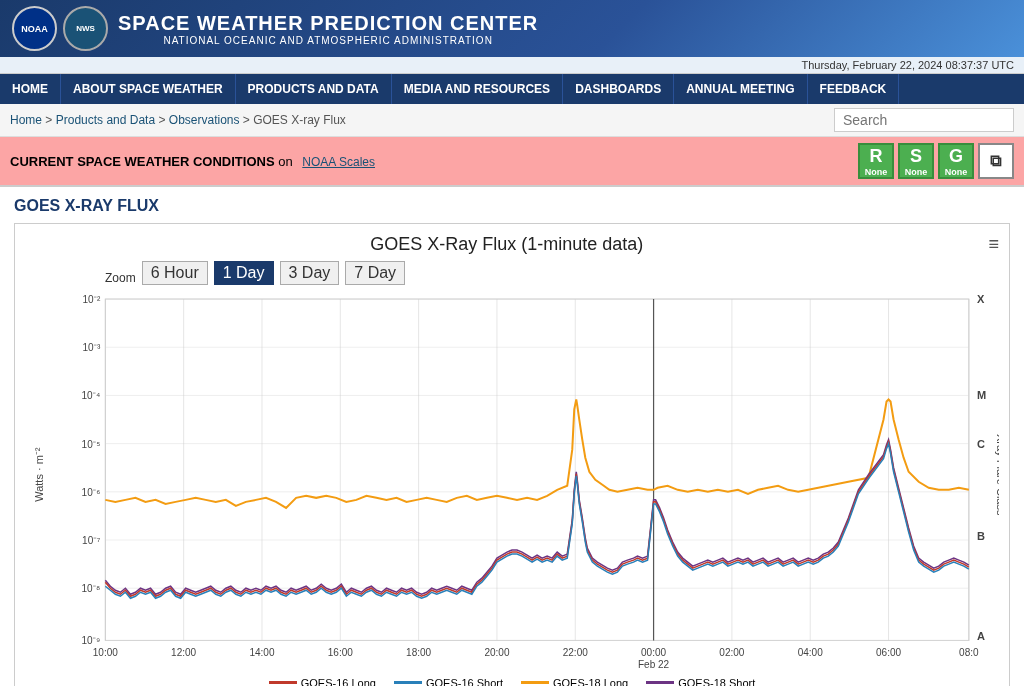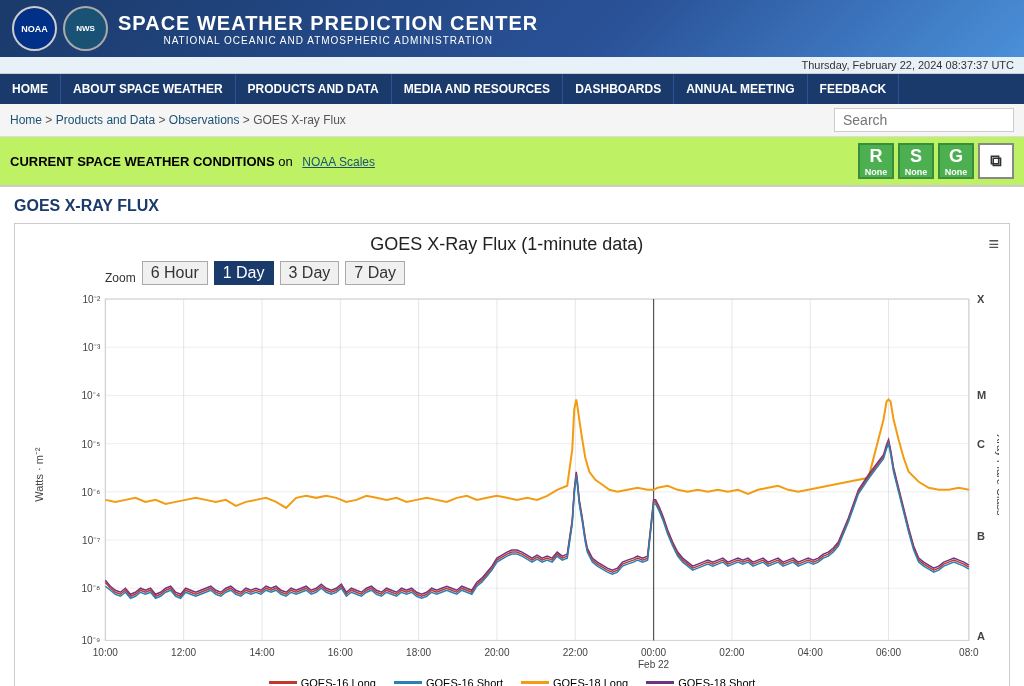--- a/index.html
+++ b/index.html
@@ -76,21 +76,21 @@
     .search-box {
       border: 1px solid #ccc;
       padding: 3px 8px;
       font-size: 14px;
       width: 180px;
       background: white;
     }
 
     
     .status-bar {
-      background: #bef264;
+      background: #fca5a5;
       border-bottom: 2px solid #ccc;
       padding: 6px 10px;
       display: flex;
       align-items: center;
       justify-content: space-between;
     }
     .status-bar .status-label { font-weight: bold; font-size: 13px; }
     .status-bar .noaa-link { color: #1a5276; font-size: 12px; margin-left: 6px; }
     .status-badges { display: flex; gap: 4px; align-items: center; }
     .badge {

